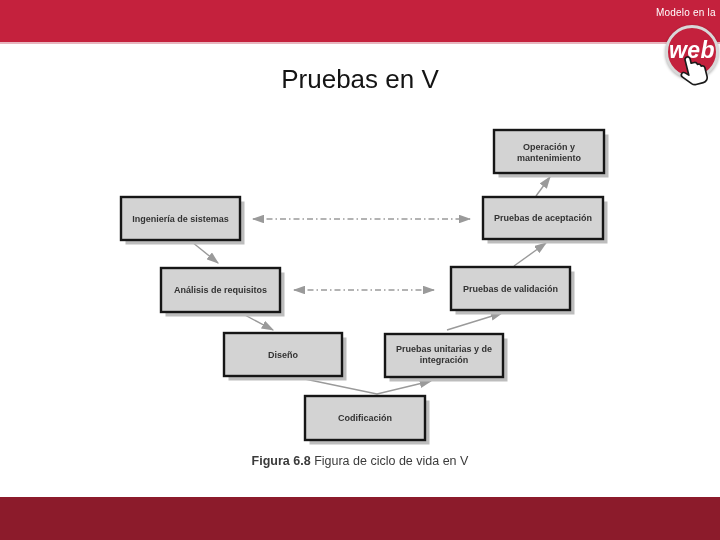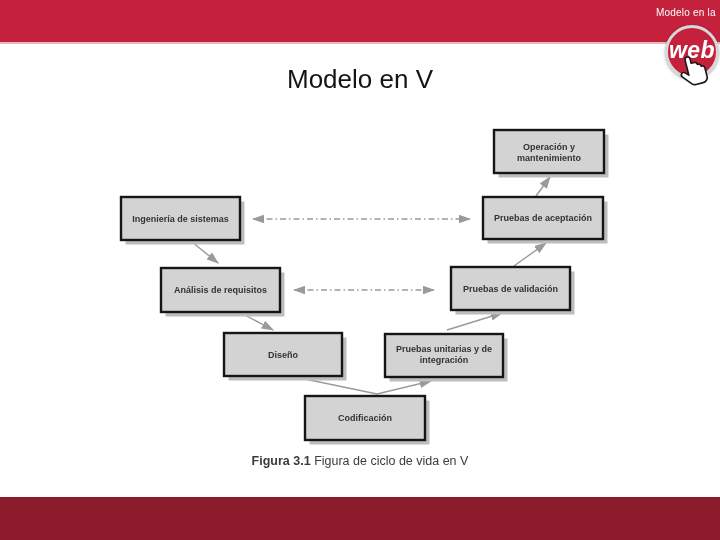--- a/index.html
+++ b/index.html
@@ -70,21 +70,21 @@
 
   <div class="logo">
     <span class="logo-text">web</span>
   </div>
   <svg class="hand" viewBox="0 0 24 28">
     <g transform="rotate(-14 12 14)">
       <path class="hand-path" d="M8 1 C6.9 1 6 1.9 6 3 L6 15 L3.6 12.6 C2.8 11.8 1.6 11.8 0.9 12.6 C0.2 13.3 0.2 14.5 0.9 15.3 L6.5 21.9 C7.3 22.8 8.5 23.4 9.7 23.4 L15.5 23.4 C17.7 23.4 19.5 21.6 19.5 19.4 L19.5 12.5 C19.5 11.4 18.6 10.5 17.5 10.5 L17 10.5 C17 9.4 16.1 8.5 15 8.5 L14.5 8.5 C14.5 7.4 13.6 6.5 12.5 6.5 L10 6.5 L10 3 C10 1.9 9.1 1 8 1 Z"></path>
     </g>
   </svg>
 
-  <h1 class="title">Modelo en V</h1>
+  <h1 class="title">Pruebas en V</h1>
 
   <svg class="diagram" viewBox="100 120 520 335">
     <defs>
       <marker id="ah" viewBox="0 0 10 7" refX="9" refY="3.5" markerWidth="9" markerHeight="6.3" orient="auto-start-reverse">
         <path class="ah" d="M0,0 L10,3.5 L0,7 Z"></path>
       </marker>
     </defs>
 
     <g>
       <line class="arrow" x1="192" y1="242" x2="218" y2="263" marker-end="url(#ah)"></line>
@@ -143,19 +143,19 @@
     </g>
 
     <g>
       <rect class="box-shadow" x="309.5" y="400.5" width="120" height="44"></rect>
       <rect class="vbox" x="305" y="396" width="120" height="44"></rect>
       <text class="box-label" x="365" y="421">Codificación</text>
     </g>
   </svg>
 
   <div class="caption">
-    <span class="cap-bold">Figura 3.1</span>
+    <span class="cap-bold">Figura 6.8</span>
     <span>Figura de ciclo de vida en V</span>
   </div>
 
   <div class="footer"></div>
 
 </div>
 
 </body></html>

